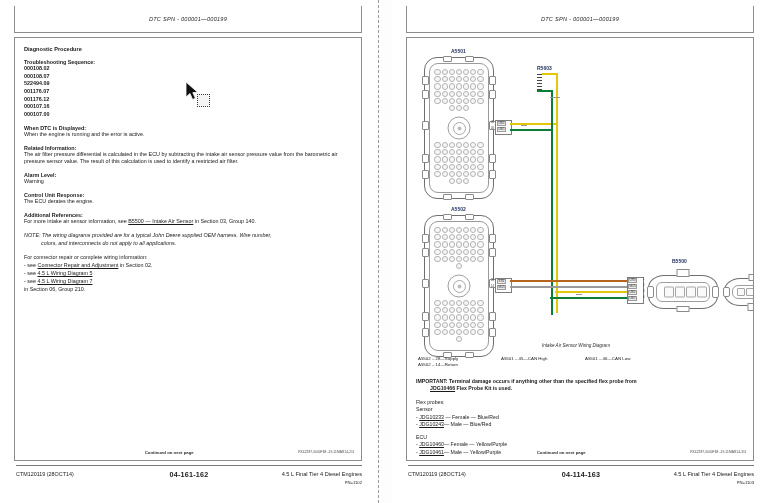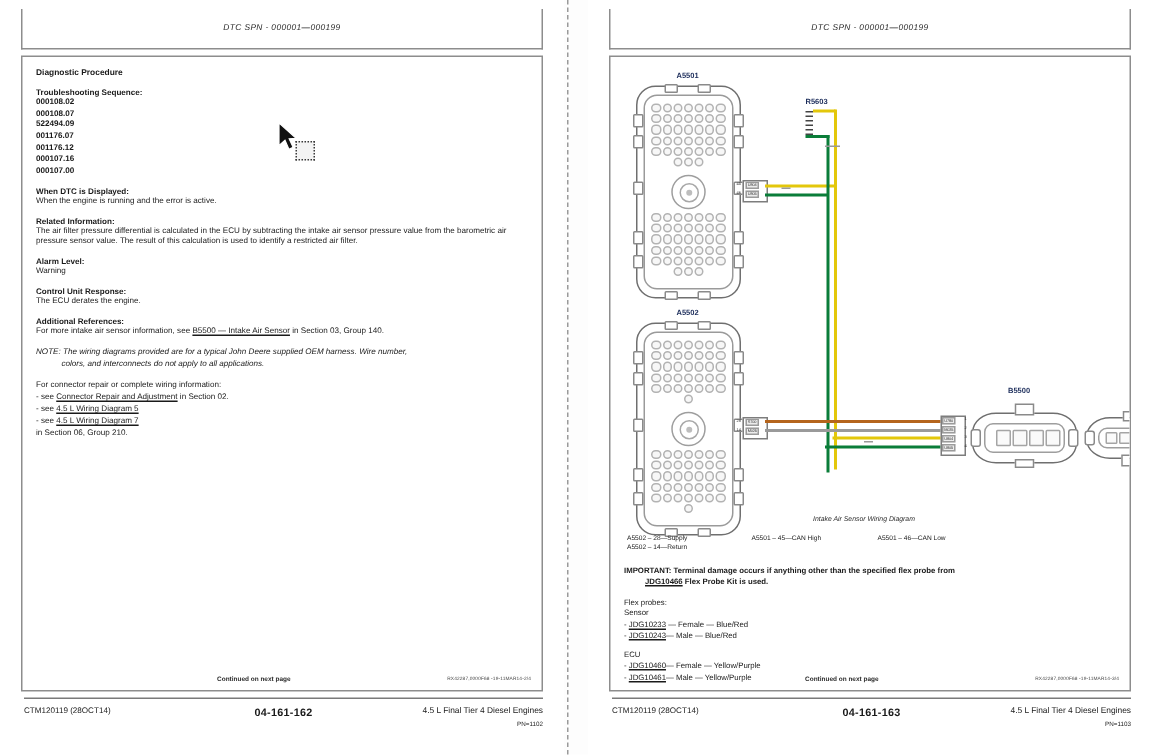--- a/index.html
+++ b/index.html
@@ -516,21 +516,21 @@
 
         <div class="infoot">
           <span class="cont">Continued on next page</span>
           <span class="rid">RX42287,0000F68 -19-11MAR14-3/4</span>
         </div>
       </div>
 
       <div class="pfoot">
         <div class="rule"></div>
         <span class="ctm">CTM120119 (28OCT14)</span>
-        <span class="pg">04-161-163</span>
+        <span class="pg">04-114-163</span>
         <span class="mdl">4.5 L Final Tier 4 Diesel Engines</span>
         <span class="pn">PN=1103</span>
       </div>
 
     </div>
   </div>
 
 
   <div id="cursor">
     <svg width="14" height="20" viewBox="0 0 14 20">

